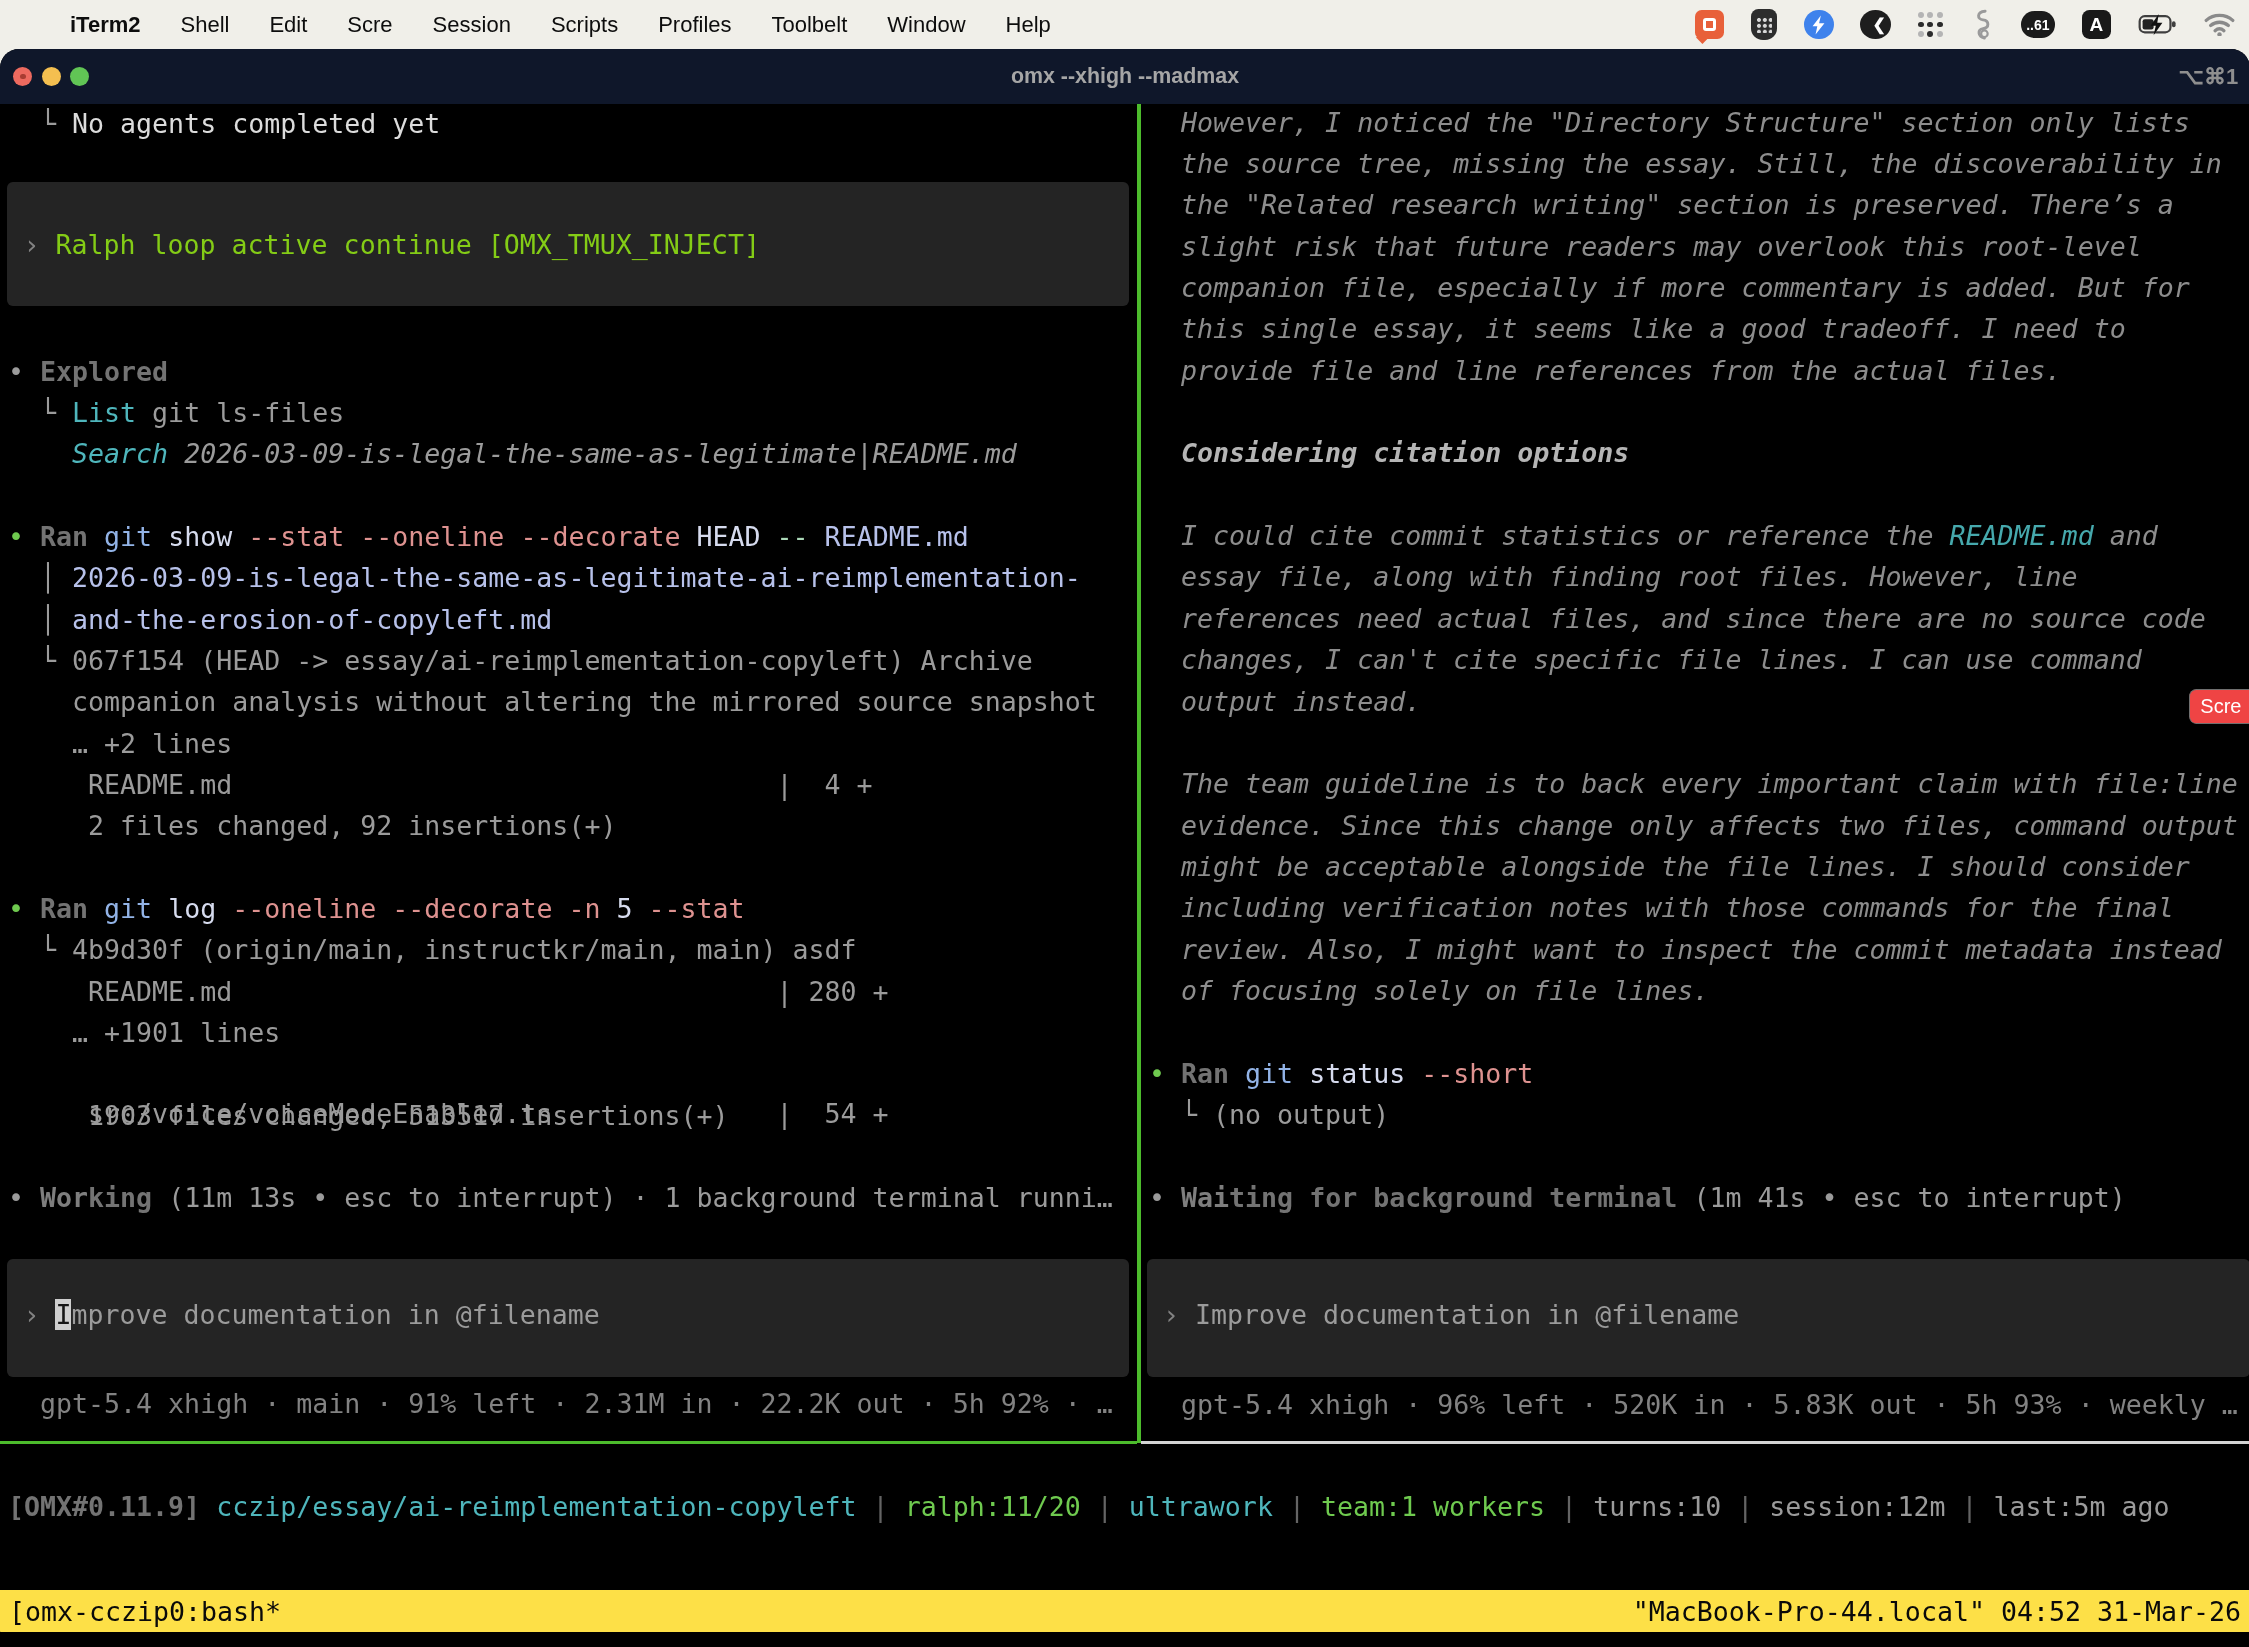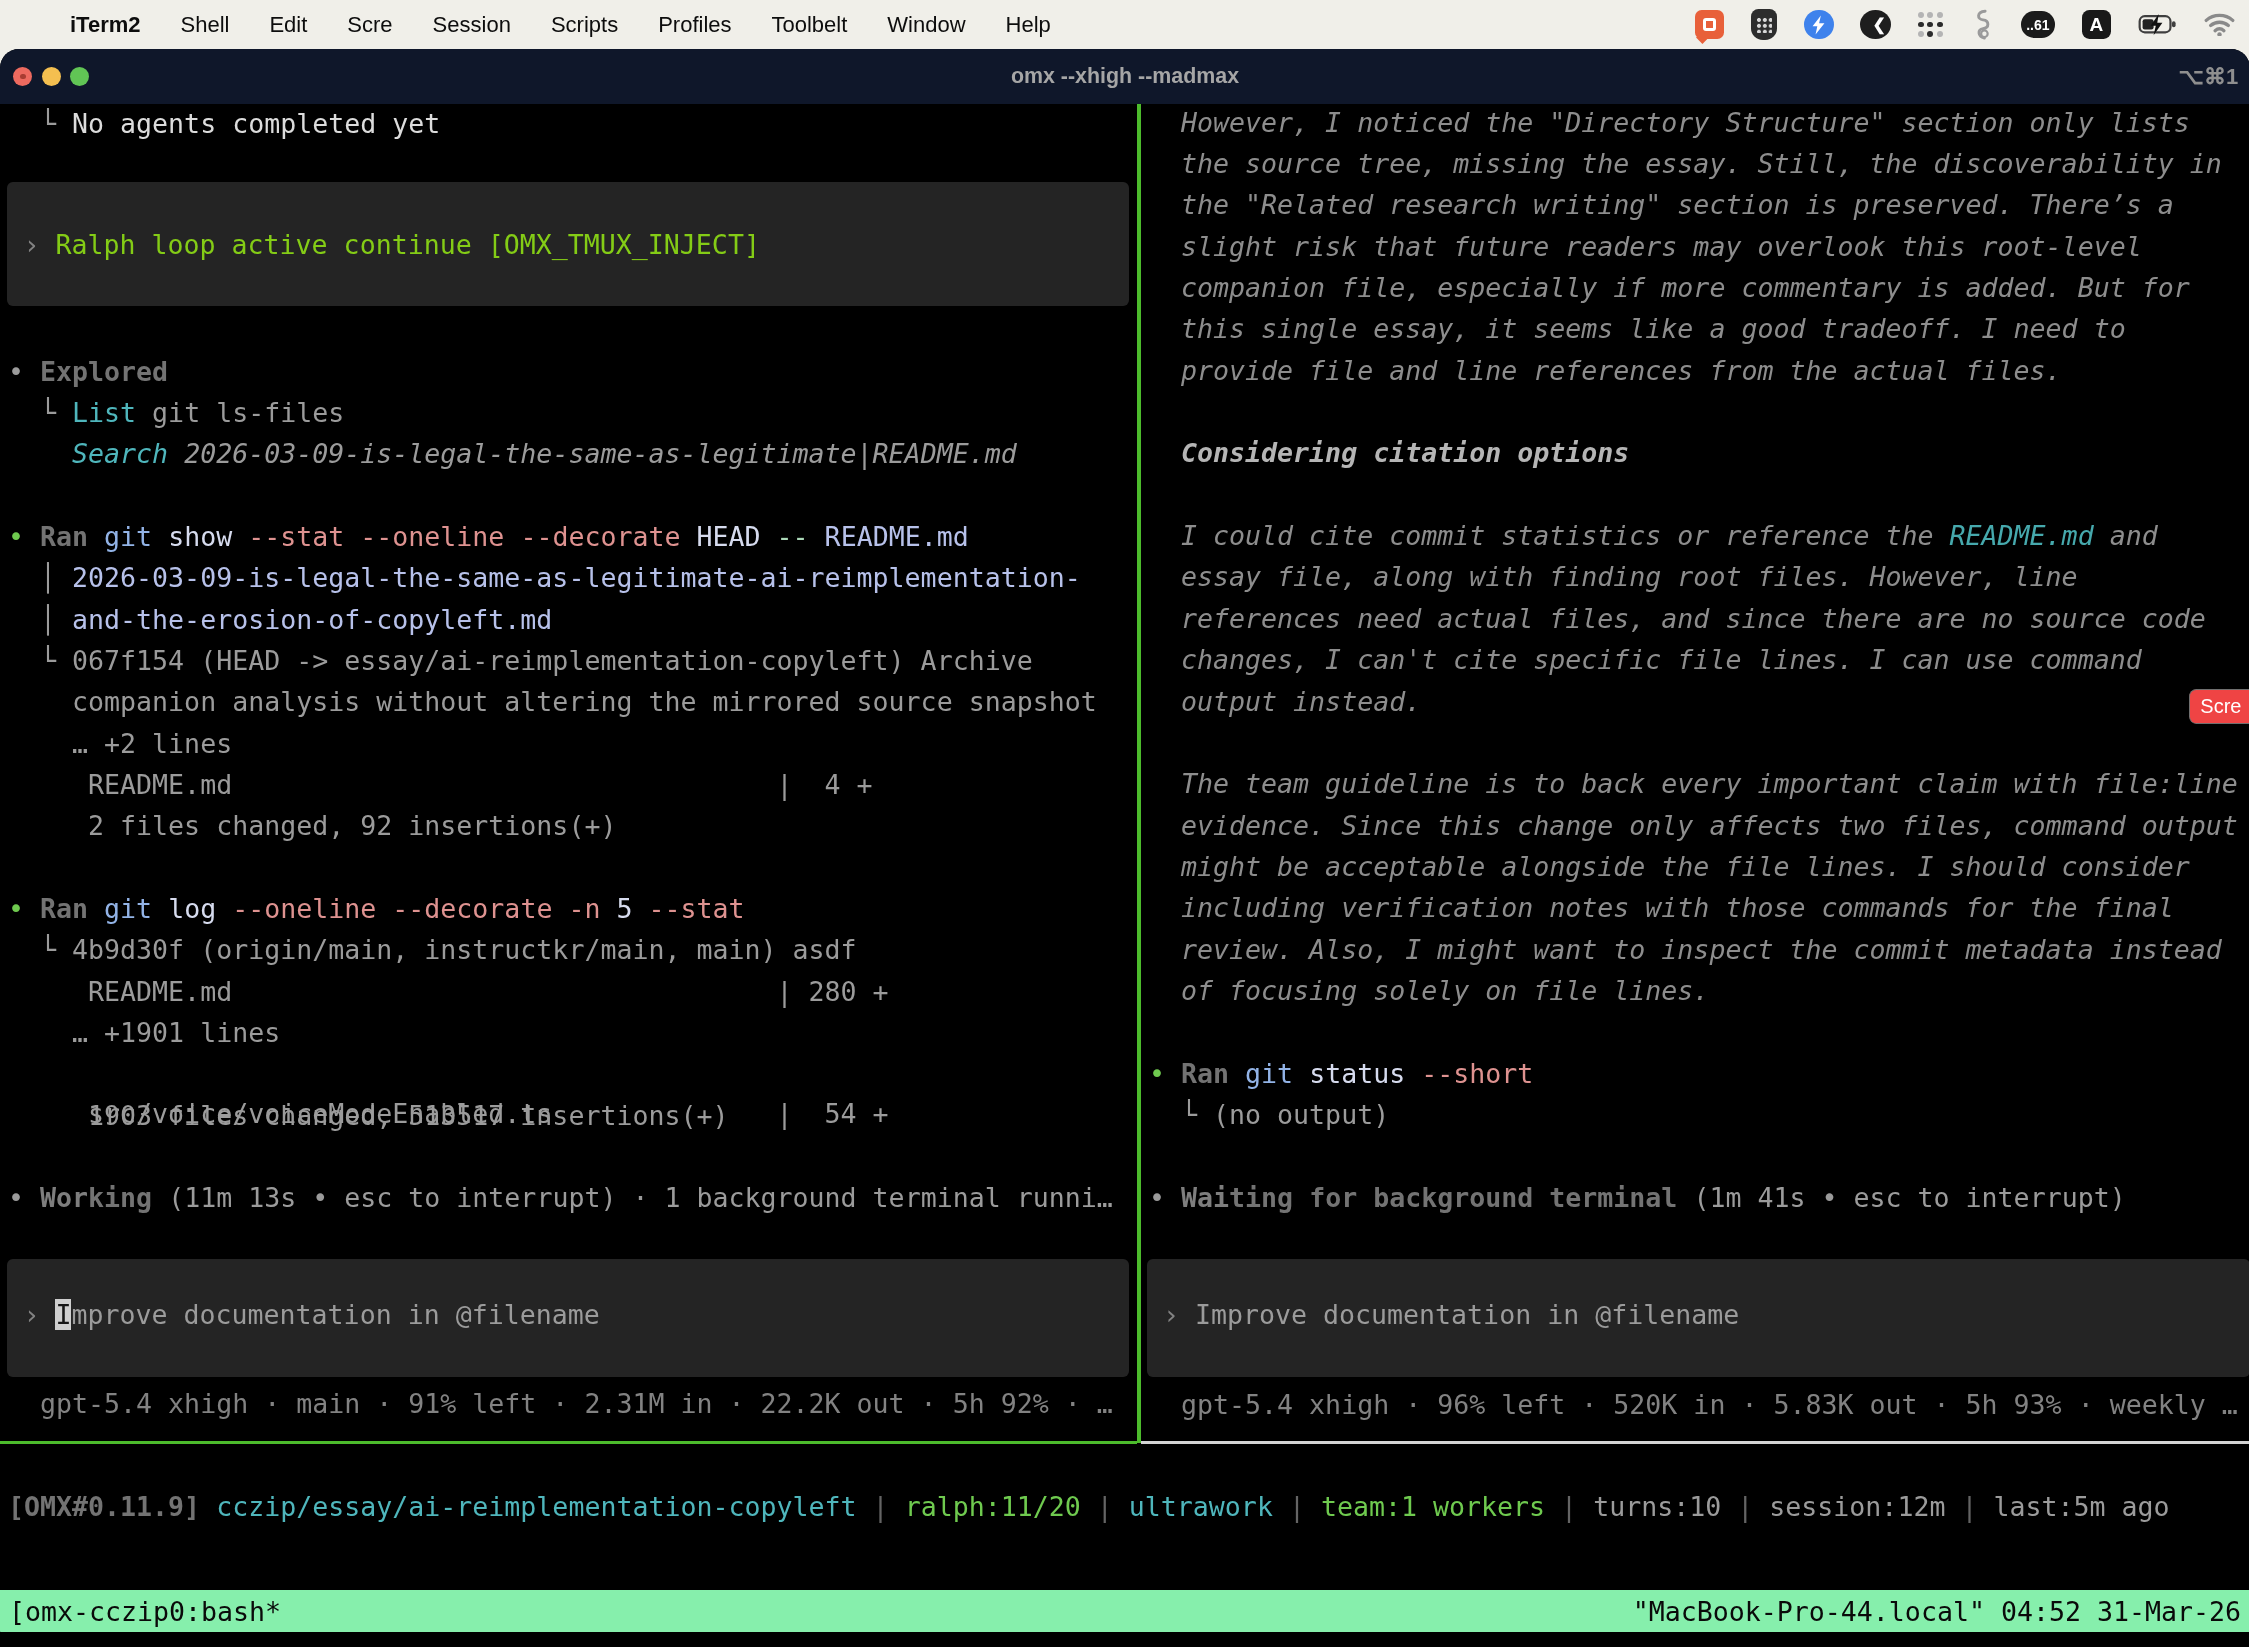--- a/index.html
+++ b/index.html
@@ -87,21 +87,21 @@
   .c-shimmer { color:#7e7e7e; font-weight:bold; }
   .c-cursor { background:#cfcfcf; color:#161616; }
   
   #omx-status-line { top:1382px; }
   
   .screen-chip { position:absolute; top:585px; right:0; width:61px; height:35px;
     background:#ef4444; border:1.5px solid #6f6f6f; border-right:none;
     border-radius:7.4px 0 0 7.4px; color:#fff; font-size:20px; line-height:32px;
     padding-left:10.3px; overflow:hidden; white-space:nowrap; }
   
-  .tmuxbar { position:relative; width:2250px; height:42px; background:#86efac;
+  .tmuxbar { position:relative; width:2250px; height:42px; background:#fde047;
     display:flex; justify-content:space-between; align-items:center; padding:0 8.9px;
     font-family:"DejaVu Sans Mono", monospace; font-size:26.6px; color:#0a0a0a; }
   .bottomstrip { width:2250px; height:16px; background:#000; }
 </style>
 </head>
 <body>
 
 <div class="menubar">
   <span class="apple"></span>
   <div class="menu-items" id="menu-items">

